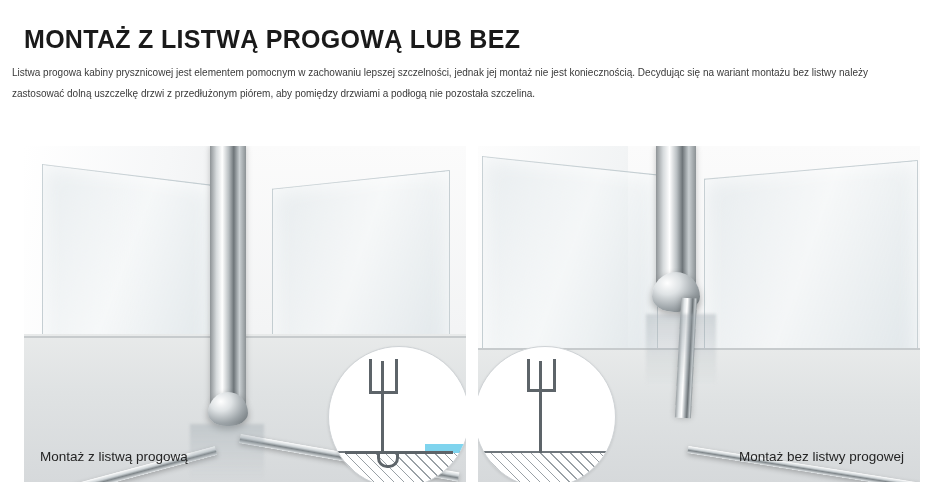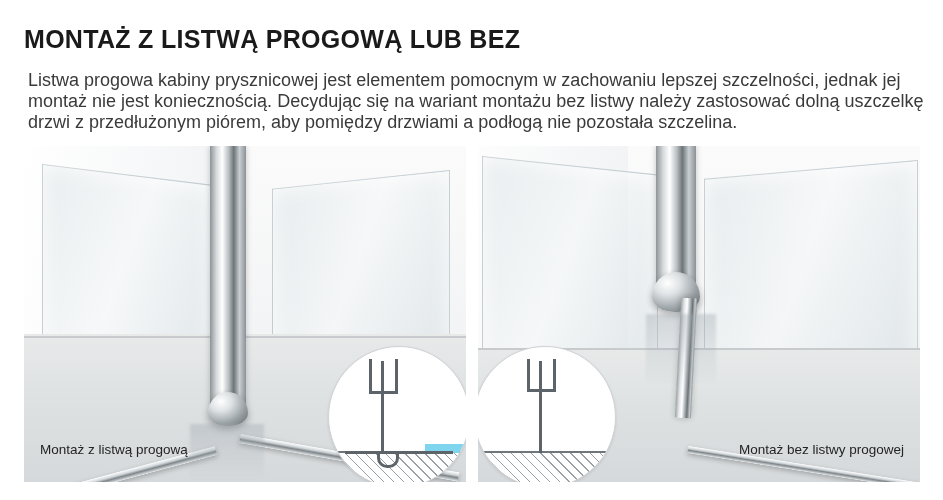--- a/index.html
+++ b/index.html
@@ -25,24 +25,24 @@
     left: 24px;
     top: 8px;
     font-size: 25px;
     font-weight: bold;
     letter-spacing: 0.3px;
     color: #1a1a1a;
     white-space: nowrap;
   }
   .intro {
     position: absolute;
-    left: 28px;
+    left: 12px;
     top: 52px;
     width: 896px;
-    font-size: 18px;
+    font-size: 10px;
     line-height: 21px;
     color: #3a3a3a;
   }
   .gallery {
     position: absolute;
     left: 24px;
     top: 146px;
     width: 896px;
     height: 336px;
     display: flex;
@@ -116,21 +116,21 @@
     box-shadow: 0 2px 5px rgba(0,0,0,.25);
   }
   .reflection {
     position: absolute;
     background: linear-gradient(180deg, rgba(160,170,176,.42) 0%, rgba(160,170,176,0) 100%);
     filter: blur(1.5px);
   }
 
   .caption {
     position: absolute;
-    bottom: 25px;
+    bottom: 18px;
     font-size: 13.5px;
     color: #242424;
     white-space: nowrap;
   }
   .caption.left { left: 16px; }
   .caption.right { right: 16px; margin-top: 12px; }
 
   
   .detail-circle {
     position: absolute;

